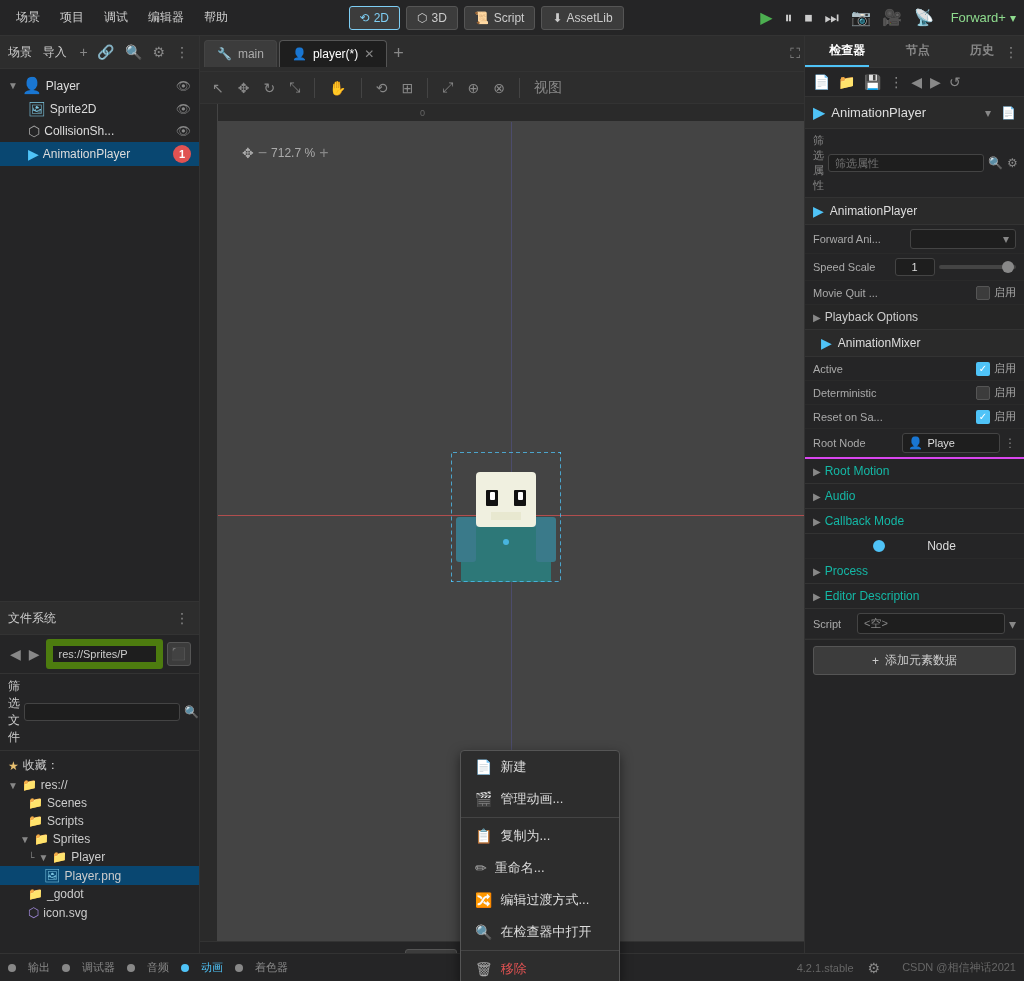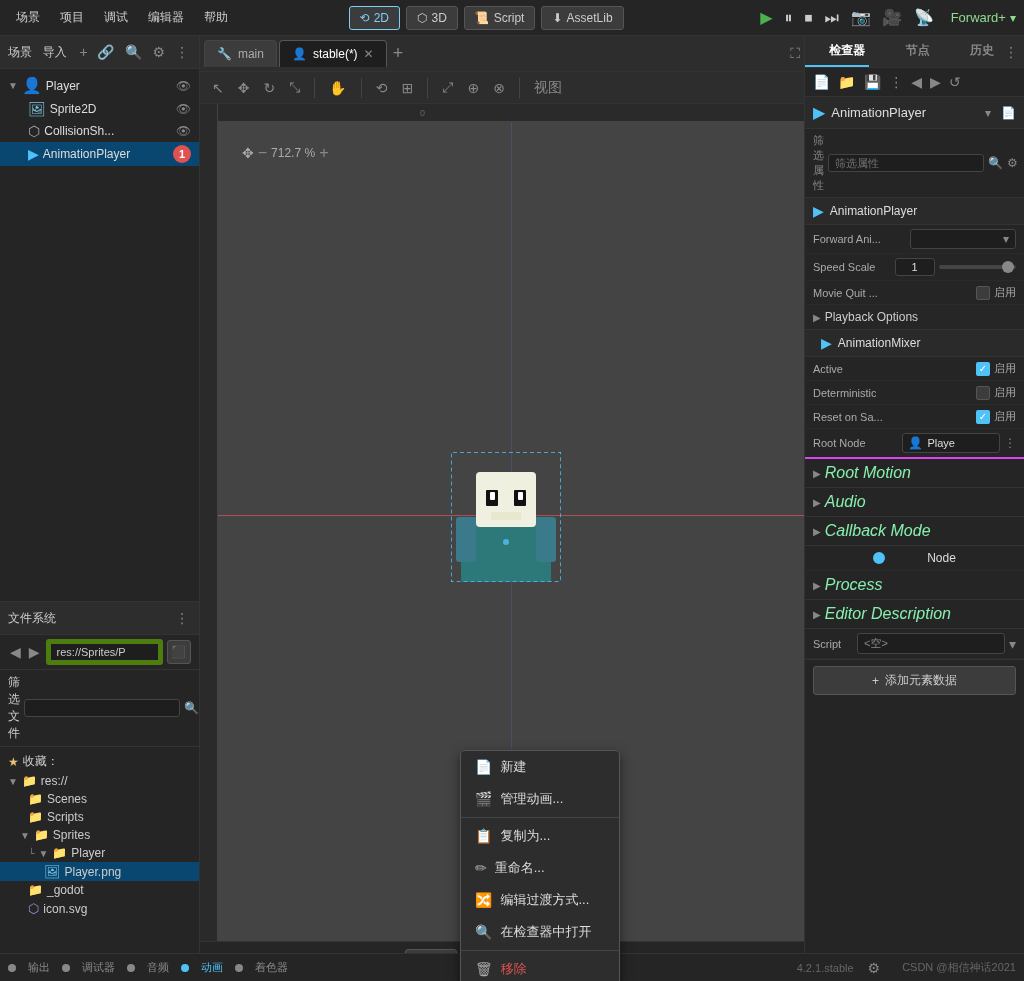--- a/index.html
+++ b/index.html
@@ -151,21 +151,21 @@
     }
     .fs-toolbar {
       display: flex;
       align-items: center;
       padding: 4px 8px;
       gap: 4px;
       border-bottom: 1px solid #333;
     }
     .fs-path {
       background: #1e1e1e;
-      border: 5px solid #4d7c0f;
+      border: 7px solid #4d7c0f;
       border-radius: 3px;
       padding: 2px 6px;
       color: #ccc;
       font-size: 11px;
       flex: 1;
     }
     .fs-filter {
       display: flex;
       align-items: center;
       padding: 4px 8px;
@@ -596,21 +596,21 @@
     .section-arrow-header {
       display: flex;
       align-items: center;
       padding: 5px 8px;
       cursor: pointer;
       gap: 4px;
       border-bottom: 1px solid #333;
       background: #252526;
     }
     .section-arrow { color: #888; font-size: 10px; }
-    .section-name { color: #86efac; font-size: 16px; font-style: italic; }
+    .section-name { color: #14b8a6; font-size: 12px; }
 
     
     .node-value-row {
       display: flex;
       align-items: center;
       padding: 5px 16px;
       border-bottom: 1px solid #2a2a2a;
       gap: 6px;
       justify-content: center;
     }
@@ -877,21 +877,21 @@
 
   <div class="center-area">
 
     <div class="tabs-bar">
       <div class="tab">
         <span>🔧</span>
         <span>main</span>
       </div>
       <div class="tab active">
         <span>👤</span>
-        <span>stable(*)</span>
+        <span>player(*)</span>
         <span class="tab-close">✕</span>
       </div>
       <button class="tab-add">+</button>
       <button class="tab-maximize">⛶</button>
     </div>
 
     <div class="viewport-toolbar">
       <button class="vp-btn">↖</button>
       <button class="vp-btn">✥</button>
       <button class="vp-btn">↻</button>

